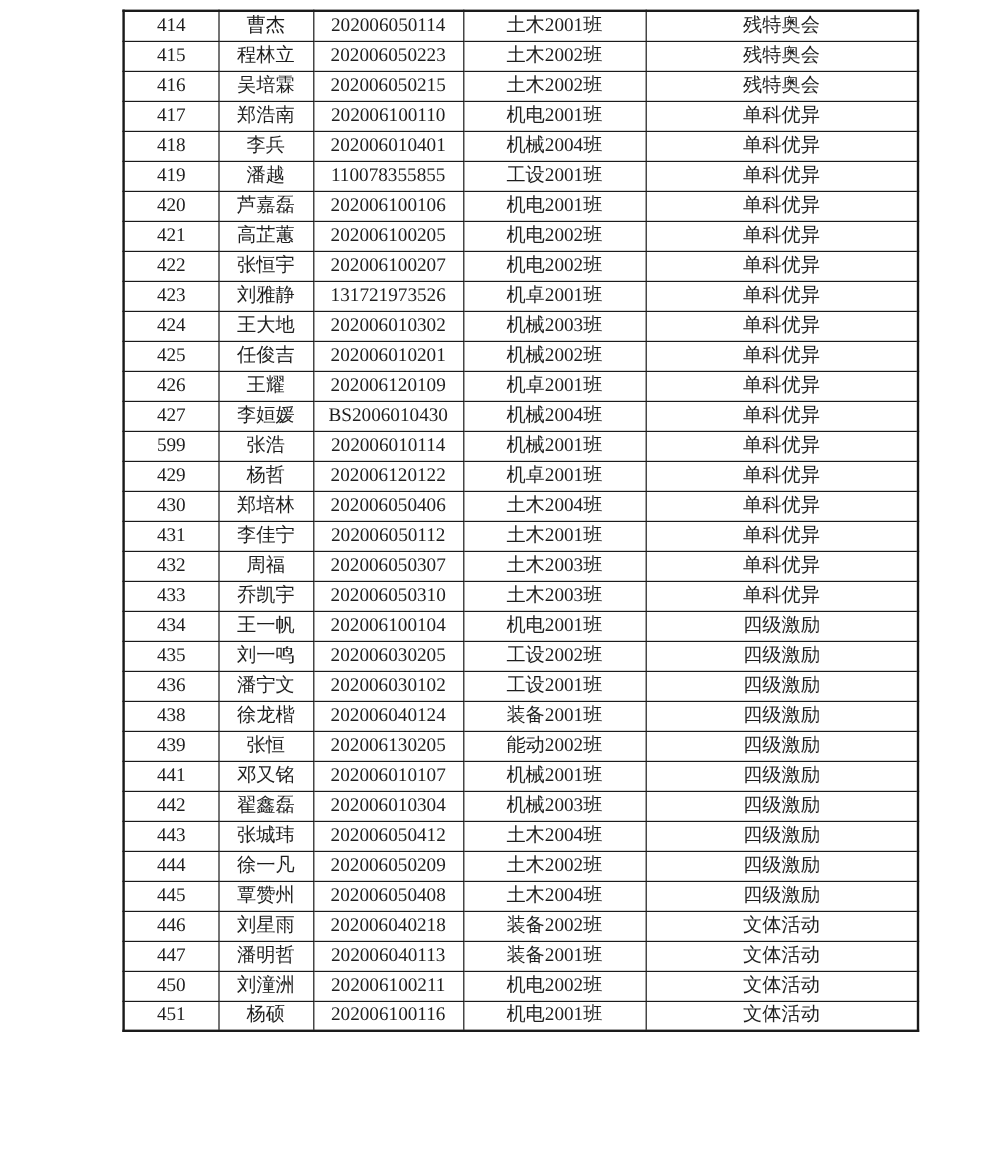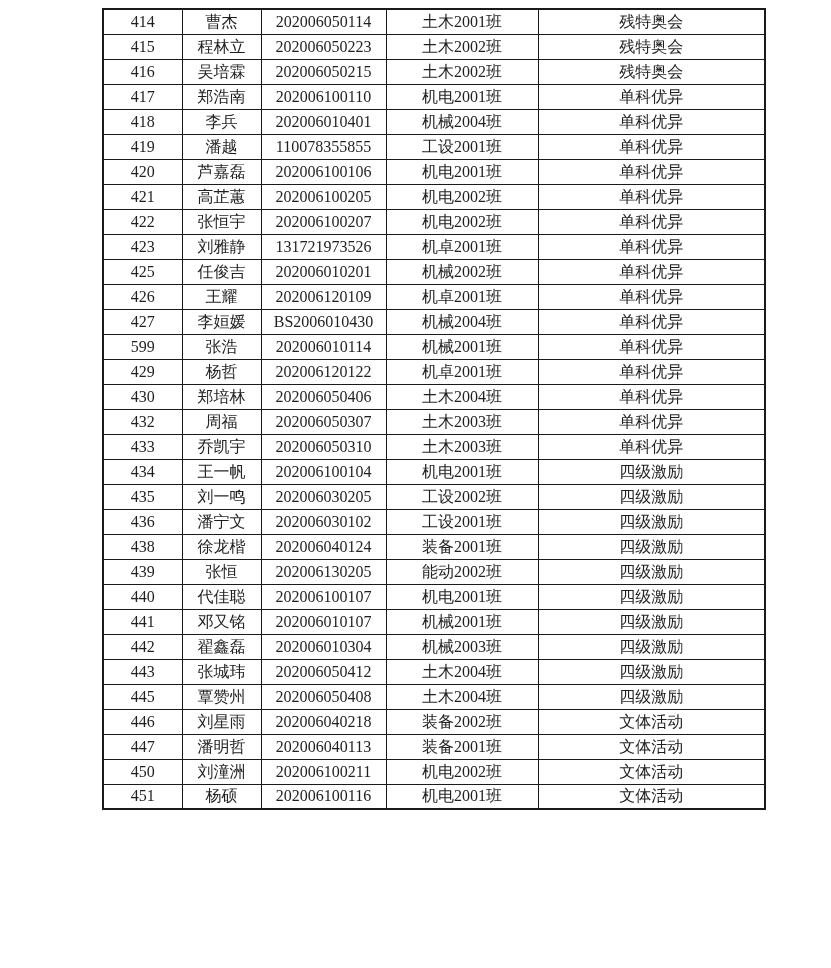--- a/index.html
+++ b/index.html
@@ -123,20 +123,27 @@
     <td>单科优异</td>
   </tr>
         <tr>
     <td>423</td>
     <td>刘雅静</td>
     <td>131721973526</td>
     <td>机卓2001班</td>
     <td>单科优异</td>
   </tr>
         <tr>
+    <td>424</td>
+    <td>王大地</td>
+    <td>202006010302</td>
+    <td>机械2003班</td>
+    <td>单科优异</td>
+  </tr>
+        <tr>
     <td>425</td>
     <td>任俊吉</td>
     <td>202006010201</td>
     <td>机械2002班</td>
     <td>单科优异</td>
   </tr>
         <tr>
     <td>426</td>
     <td>王耀</td>
     <td>202006120109</td>
@@ -165,20 +172,27 @@
     <td>单科优异</td>
   </tr>
         <tr>
     <td>430</td>
     <td>郑培林</td>
     <td>202006050406</td>
     <td>土木2004班</td>
     <td>单科优异</td>
   </tr>
         <tr>
+    <td>431</td>
+    <td>李佳宁</td>
+    <td>202006050112</td>
+    <td>土木2001班</td>
+    <td>单科优异</td>
+  </tr>
+        <tr>
     <td>432</td>
     <td>周福</td>
     <td>202006050307</td>
     <td>土木2003班</td>
     <td>单科优异</td>
   </tr>
         <tr>
     <td>433</td>
     <td>乔凯宇</td>
     <td>202006050310</td>
@@ -214,45 +228,45 @@
     <td>四级激励</td>
   </tr>
         <tr>
     <td>439</td>
     <td>张恒</td>
     <td>202006130205</td>
     <td>能动2002班</td>
     <td>四级激励</td>
   </tr>
         <tr>
-    <td>440</td>
-    <td>代佳聪</td>
-    <td>202006100107</td>
-    <td>机电2001班</td>
-    <td>四级激励</td>
-  </tr>
-        <tr>
     <td>441</td>
     <td>邓又铭</td>
     <td>202006010107</td>
     <td>机械2001班</td>
     <td>四级激励</td>
   </tr>
         <tr>
     <td>442</td>
     <td>翟鑫磊</td>
     <td>202006010304</td>
     <td>机械2003班</td>
     <td>四级激励</td>
   </tr>
         <tr>
     <td>443</td>
     <td>张城玮</td>
     <td>202006050412</td>
     <td>土木2004班</td>
+    <td>四级激励</td>
+  </tr>
+        <tr>
+    <td>444</td>
+    <td>徐一凡</td>
+    <td>202006050209</td>
+    <td>土木2002班</td>
     <td>四级激励</td>
   </tr>
         <tr>
     <td>445</td>
     <td class="muted">覃赞州</td>
     <td>202006050408</td>
     <td>土木2004班</td>
     <td>四级激励</td>
   </tr>
         <tr>

